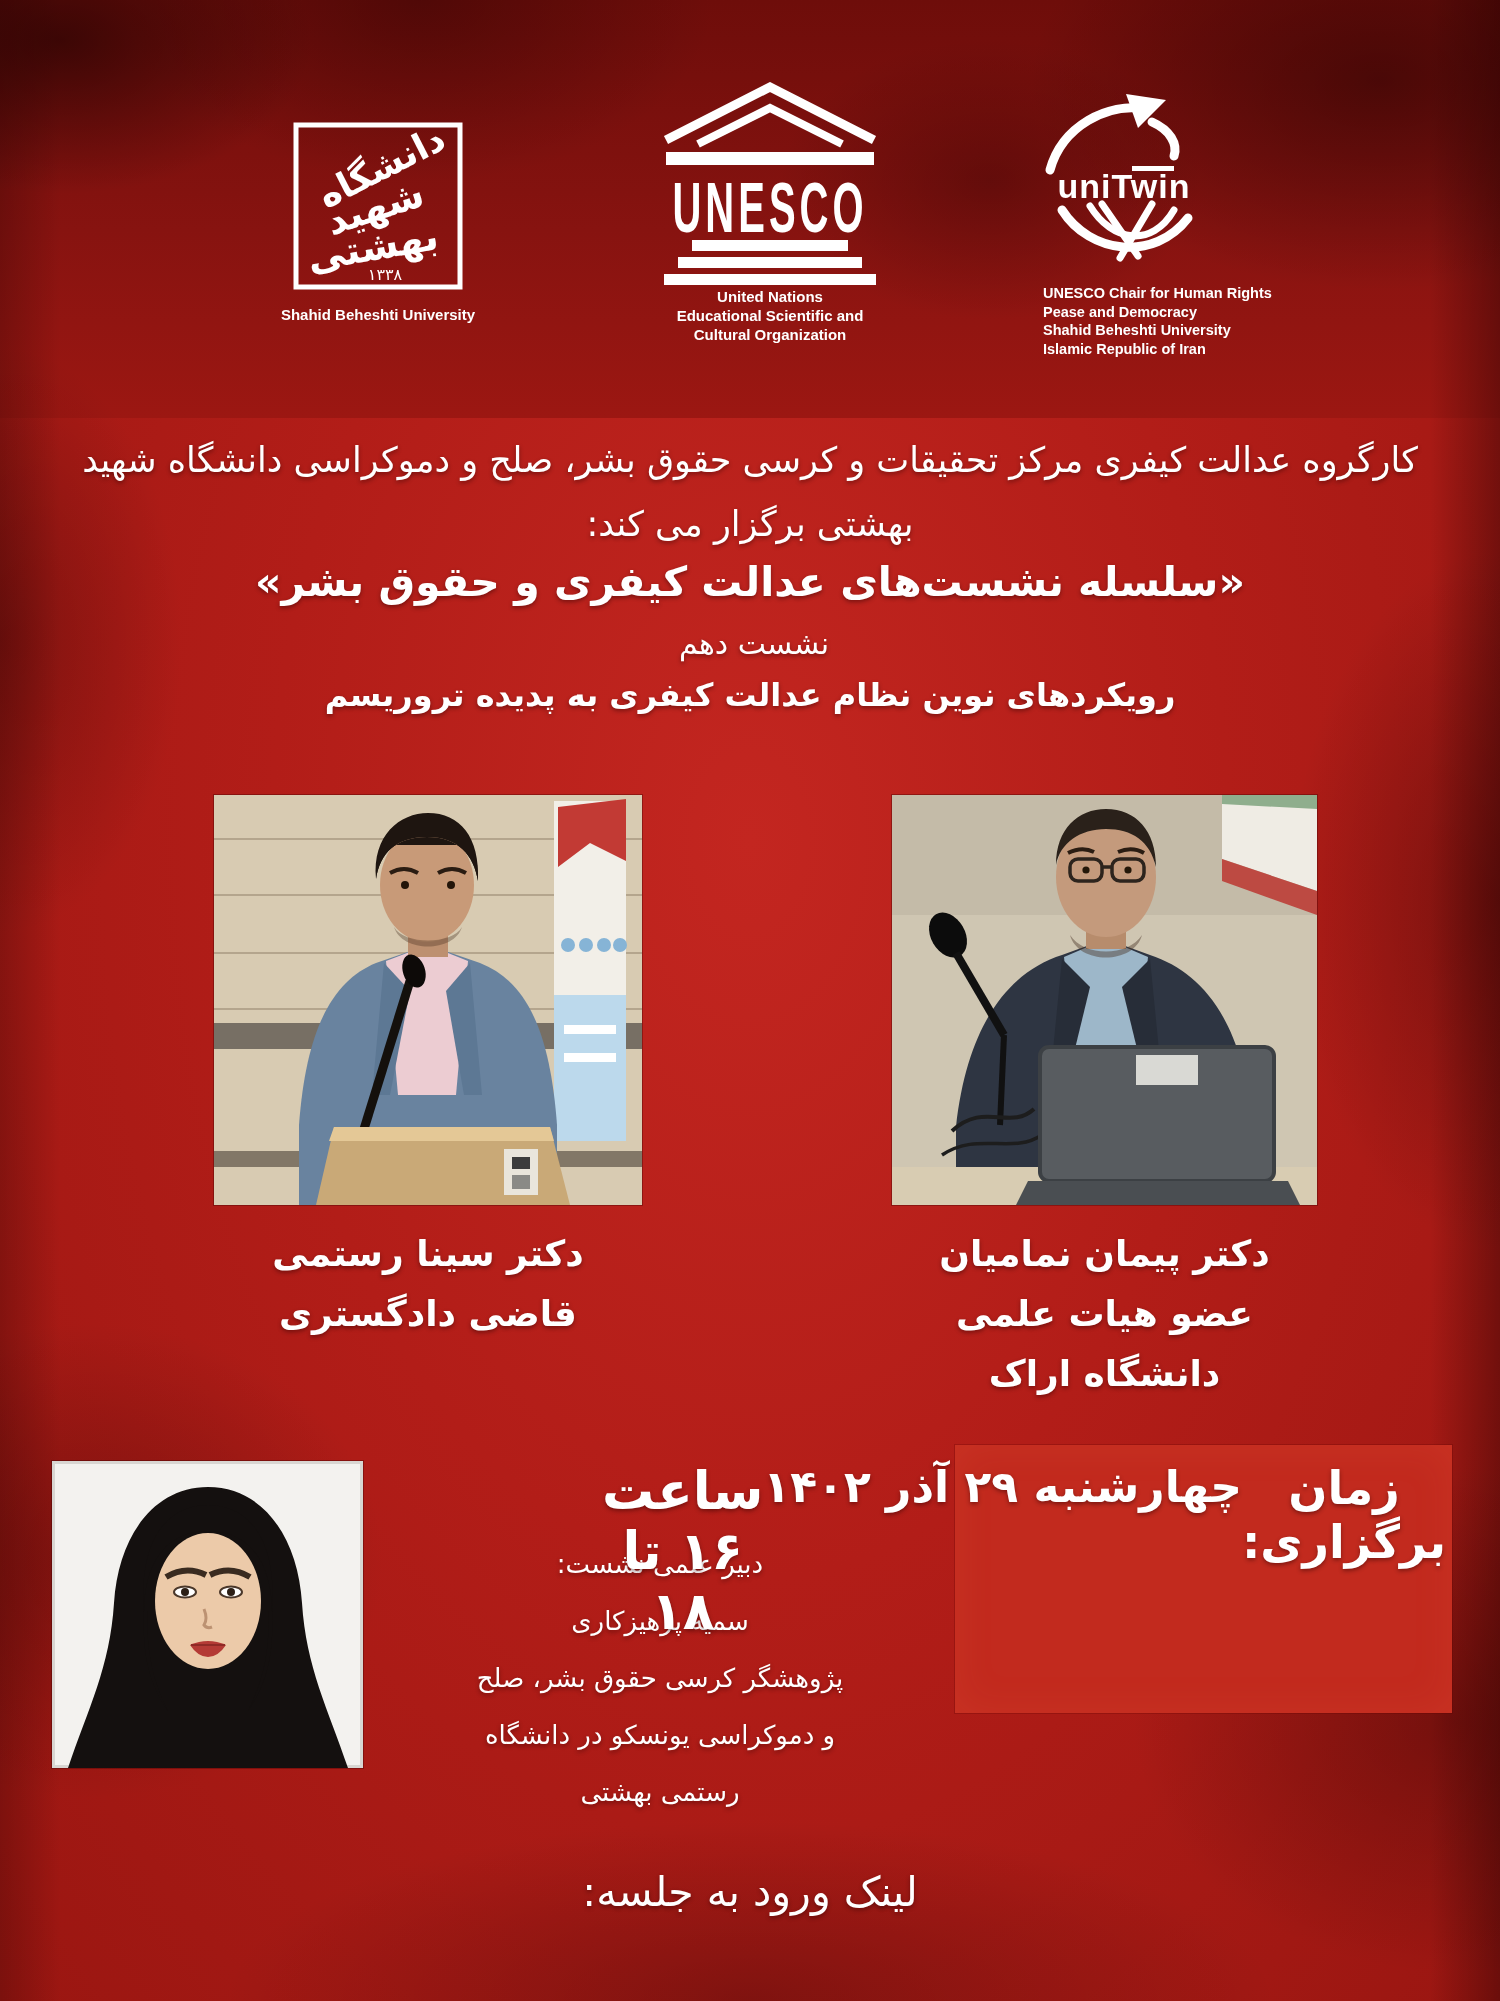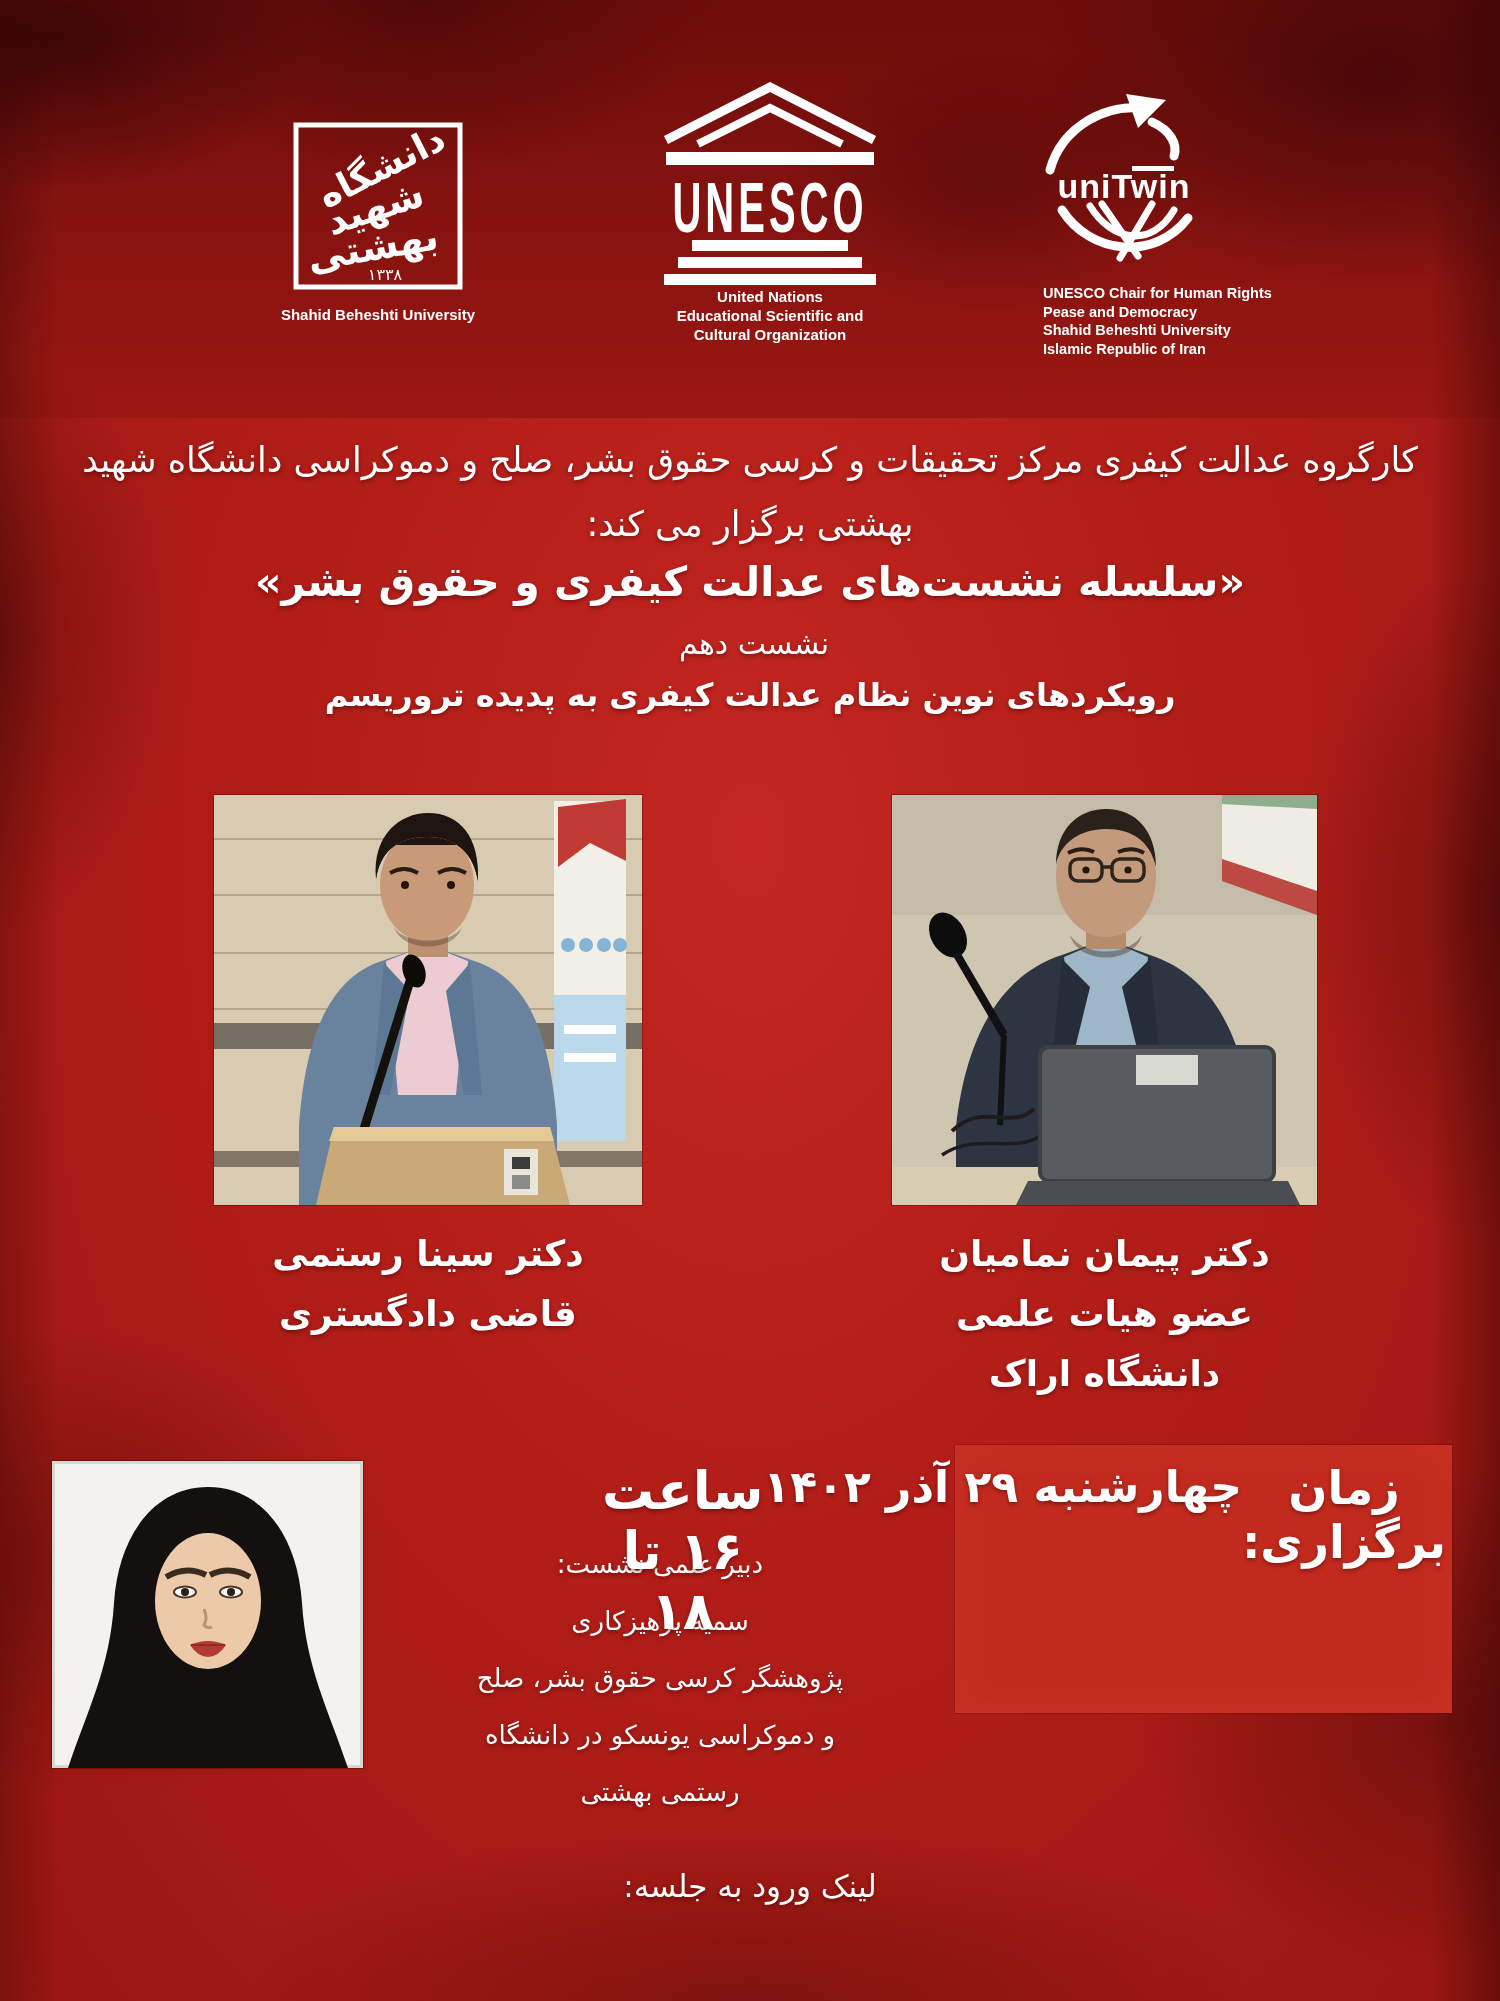--- a/index.html
+++ b/index.html
@@ -48,21 +48,21 @@
 
   .secretary{left:380px;top:1536px;width:560px;font-size:26px;line-height:57px;}
   .schedule-box{left:955px;top:1445px;width:497px;height:268px;background:#c22a1e;
      box-shadow:inset 0 0 40px rgba(255,120,80,.12), 0 0 0 1px rgba(90,0,0,.25);
      display:flex;flex-direction:row;justify-content:space-between;
      padding:16px 6px 20px 6px;box-sizing:border-box;text-align:center;}
   .schedule-heading{font-size:46px;font-weight:bold;}
   .schedule-date{font-size:44px;font-weight:bold;white-space:nowrap;}
   .schedule-time{font-size:52px;font-weight:bold;}
 
-  .footer-label{left:100px;top:1868px;width:1300px;font-size:31px;}
+  .footer-label{left:100px;top:1868px;width:1300px;font-size:41px;}
   .footer-url{left:100px;top:1912px;width:1300px;font-size:47px;
      font-family:"Liberation Serif",serif;letter-spacing:1px;}
 </style>
 </head>
 <body>
 
 <div class="poster">
   <div class="bg-top"></div>
   <div class="bg-grunge"></div>
 

